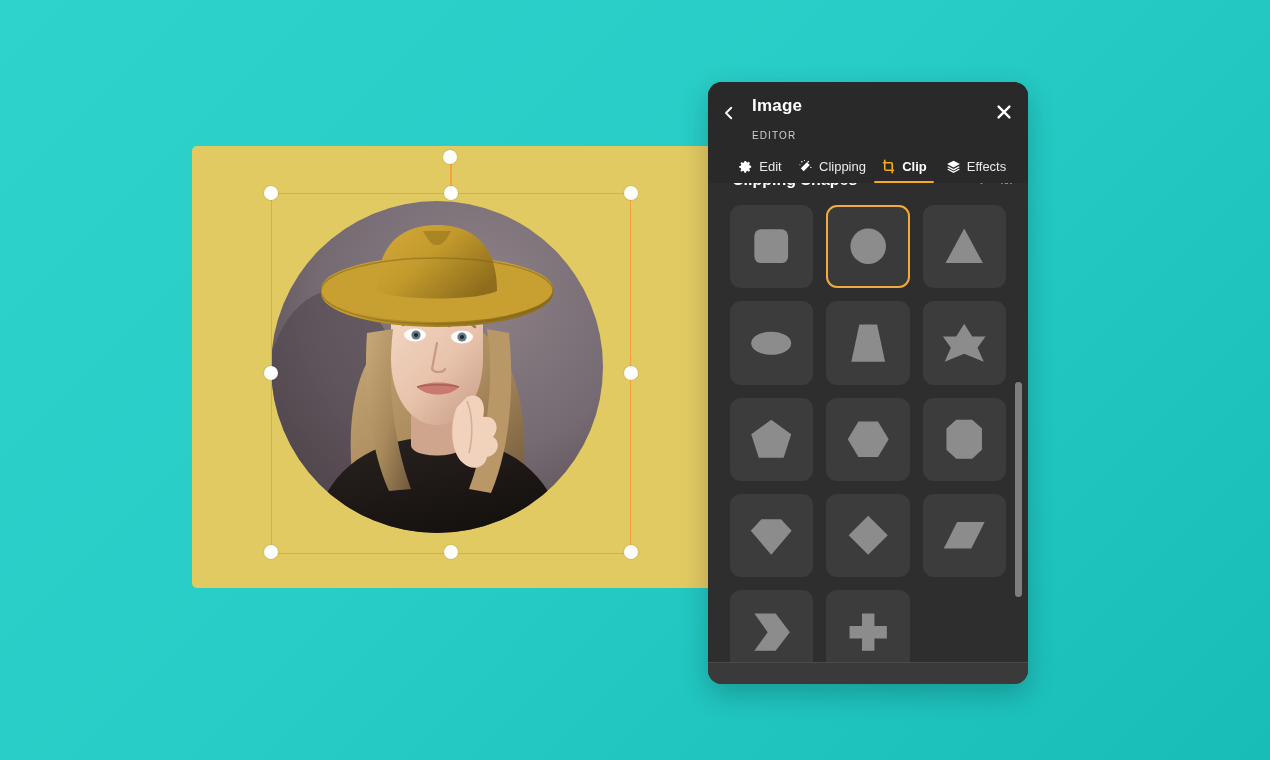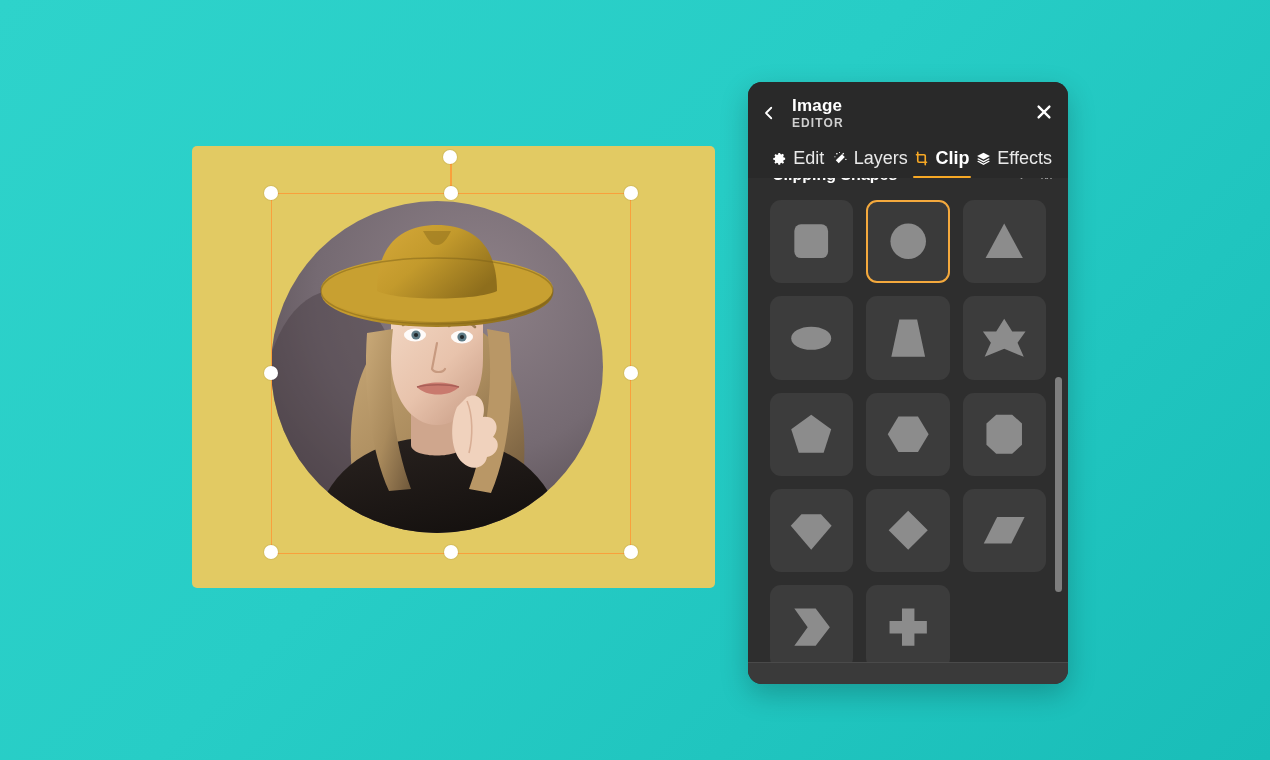--- a/index.html
+++ b/index.html
@@ -38,21 +38,21 @@
   }
   .handle{
     position:absolute; width:14px; height:14px;
     margin-left:-7px; margin-top:-7px;
     background:#FFFFFF; border-radius:50%;
     box-shadow:0 0 0 1px rgba(0,0,0,.06);
   }
 
   
   #panel{
-    position:absolute; left:748px; top:82px;
+    position:absolute; left:708px; top:82px;
     width:320px; height:602px;
     background:#2E2E2E; border-radius:14px;
     overflow:hidden;
     box-shadow:0 10px 28px rgba(0,0,0,.22);
     display:flex; flex-direction:column;
   }
   #panel-header{
     background:#292929; padding:14px 16px 0 16px;
     position:relative; flex:0 0 auto;
   }
@@ -63,33 +63,33 @@
   #close-icon{
     position:absolute; right:14px; top:20px;
     width:20px; height:20px; cursor:pointer;
   }
   #title-block{ margin-left:28px; }
   #panel-title{
     color:#FFFFFF; font-size:17px; font-weight:bold;
     letter-spacing:.2px; line-height:20px;
   }
   #panel-subtitle{
-    color:#CFCFCF; font-size:12px; font-weight:bold;
-    letter-spacing:1.1px; margin-top:0;
+    color:#CFCFCF; font-size:10px; font-weight:normal;
+    letter-spacing:1.1px; margin-top:14px;
   }
 
   #tabbar{
     display:flex; align-items:flex-end;
     margin-top:12px; position:relative; z-index:3;
     background:#292929;
   }
   .tab{
-    flex:1; display:flex; align-items:center; justify-content:center;
+    flex:1; display:flex; justify-content:center;
     gap:6px; padding:6px 0 9px 0; cursor:pointer;
-    color:#E9E9E9; font-size:18px; position:relative;
+    color:#E9E9E9; font-size:13px; position:relative;
   }
   .tab .ticon{ width:15px; height:15px; display:block; }
   .tab.active{ color:#ffffff; font-weight:bold; }
   .tab.active::after{
     content:""; position:absolute; left:8%; right:8%; bottom:0;
     height:2.5px; background:#F7A825; border-radius:2px;
   }
 
   
   #section-strip{
@@ -261,21 +261,21 @@
 
       <div class="tab">
         <svg class="ticon" viewBox="0 0 24 24">
           <path fill="#FFFFFF" d="M14.3 5.1l4.6 4.6-9.8 9.8-4.6-4.6z"></path>
           <path fill="#FFFFFF" d="M16.6 2.8l1.3 1.3-2.1 2.1-1.3-1.3z"></path>
           <circle cx="6.2" cy="4.4" r="1.3" fill="#FFFFFF"></circle>
           <circle cx="10.4" cy="2.4" r="0.95" fill="#FFFFFF"></circle>
           <circle cx="3.1" cy="9.2" r="0.95" fill="#FFFFFF"></circle>
           <circle cx="20.6" cy="13.4" r="1.1" fill="#FFFFFF"></circle>
         </svg>
-        <span>Layers</span>
+        <span>Clipping</span>
       </div>
 
       <div class="tab active">
         <svg class="ticon" viewBox="0 0 24 24">
           <path d="M6 2 L6 16 C6 17.1 6.9 18 8 18 L20 18" fill="none" stroke="#F7A825" stroke-width="2.6" stroke-linecap="round" stroke-linejoin="round"></path>
           <path d="M18 22 L18 8 C18 6.9 17.1 6 16 6 L4 6" fill="none" stroke="#F7A825" stroke-width="2.6" stroke-linecap="round" stroke-linejoin="round"></path>
         </svg>
         <span>Clip</span>
       </div>
 

